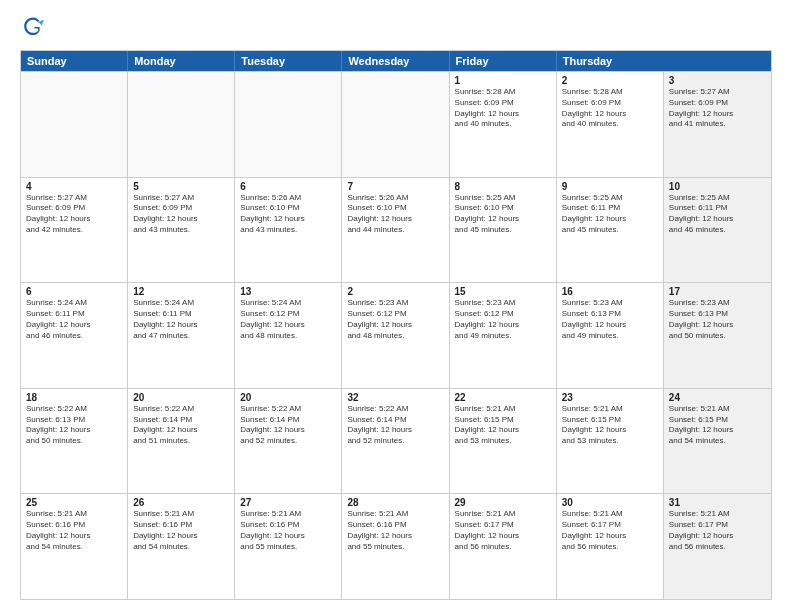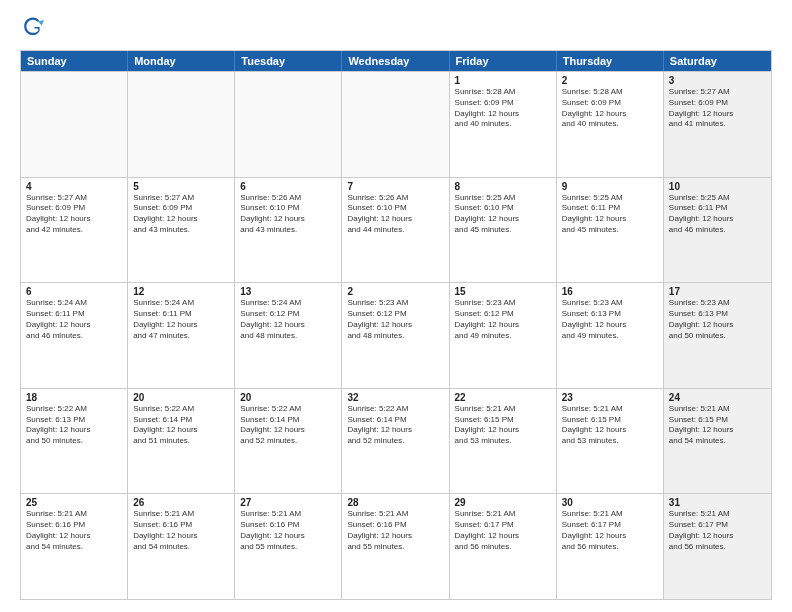--- a/index.html
+++ b/index.html
@@ -134,21 +134,20 @@
   </div>
 
   <div class="calendar">
     <div class="cal-header-row">
     <div class="cal-header-cell">Sunday</div>
         <div class="cal-header-cell">Monday</div>
         <div class="cal-header-cell">Tuesday</div>
         <div class="cal-header-cell">Wednesday</div>
         <div class="cal-header-cell">Friday</div>
         <div class="cal-header-cell">Thursday</div>
-        <div class="cal-header-cell">Saturday</div>
       </div>
     <div class="cal-body">
     <div class="cal-row">
           <div class="cal-cell empty"></div>
           <div class="cal-cell empty"></div>
           <div class="cal-cell empty"></div>
           <div class="cal-cell empty"></div>
           <div class="cal-cell">
             <span class="day-num">1</span>
             <div class="day-info" style="white-space: pre-line;">Sunrise: 5:28 AM

